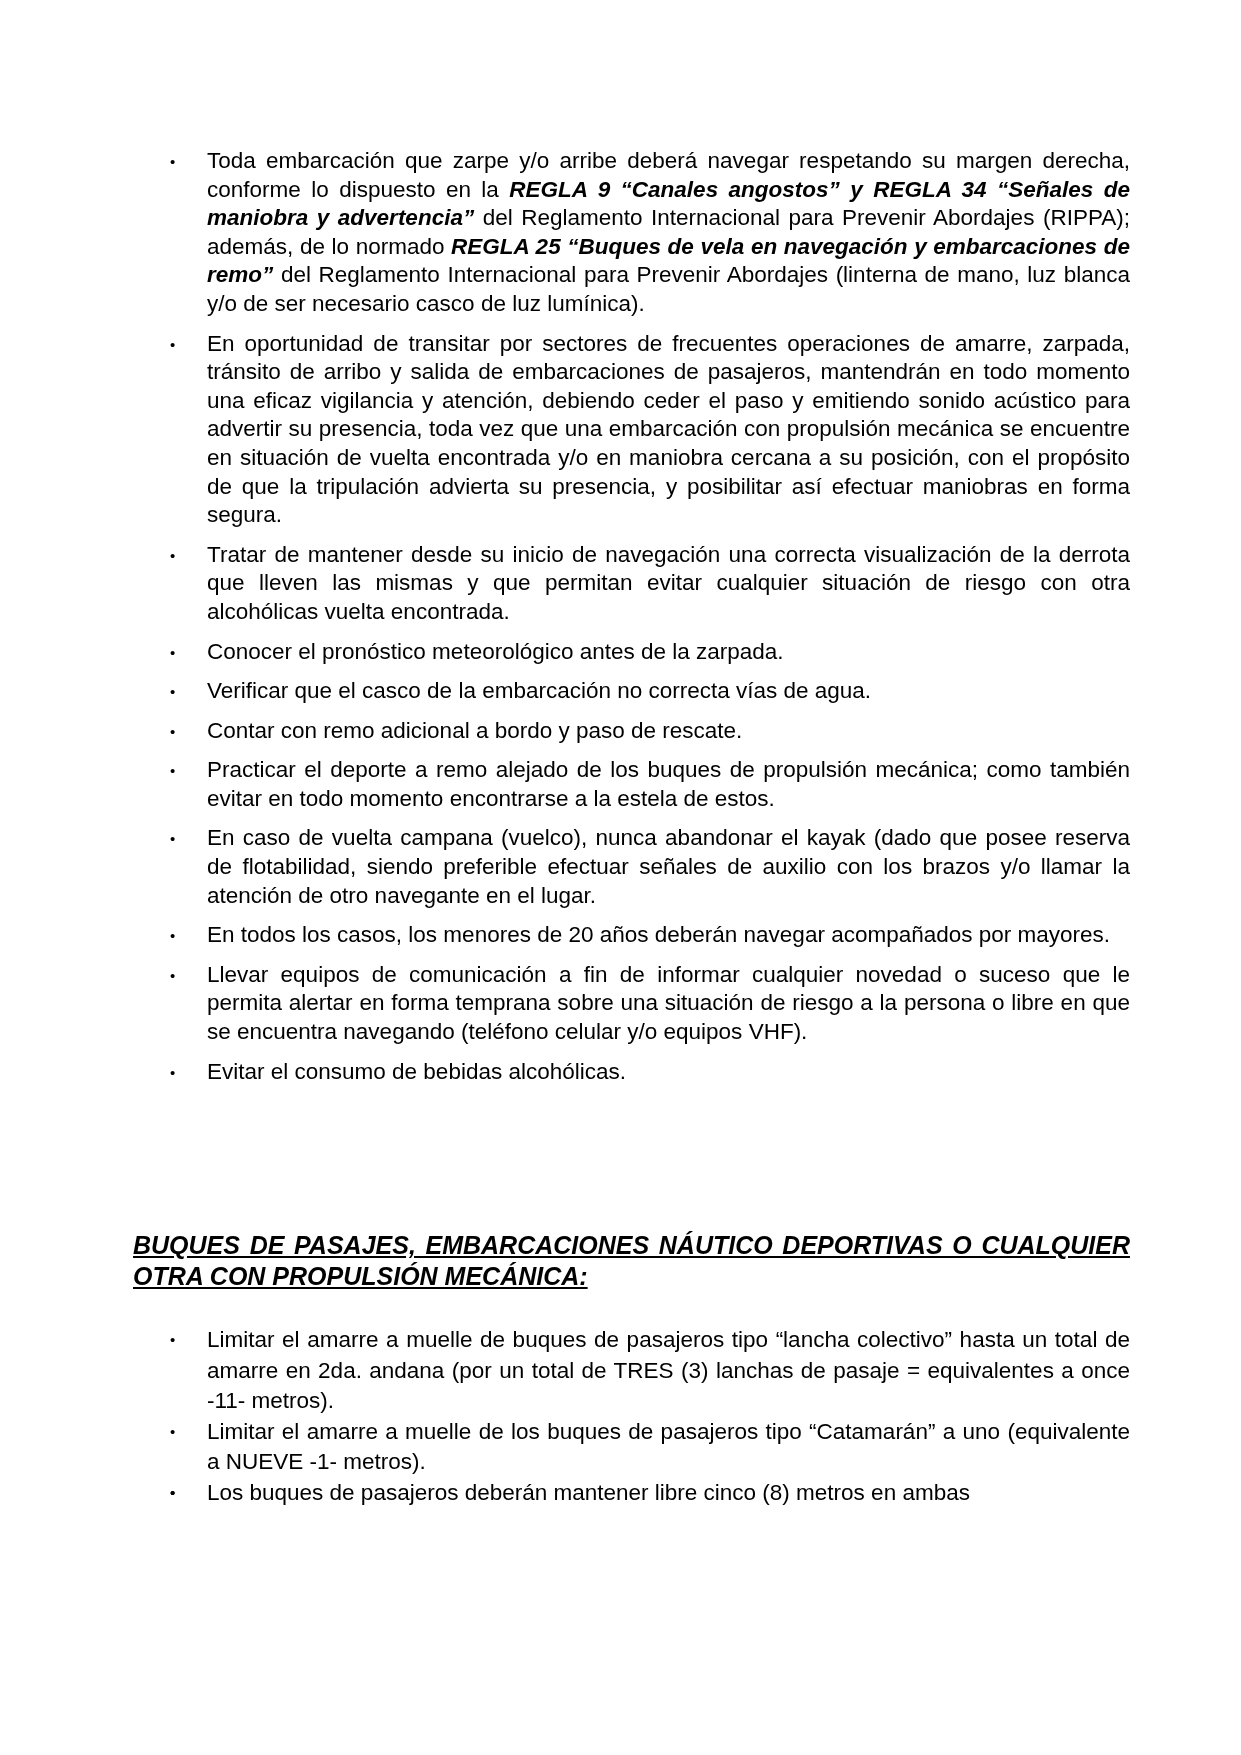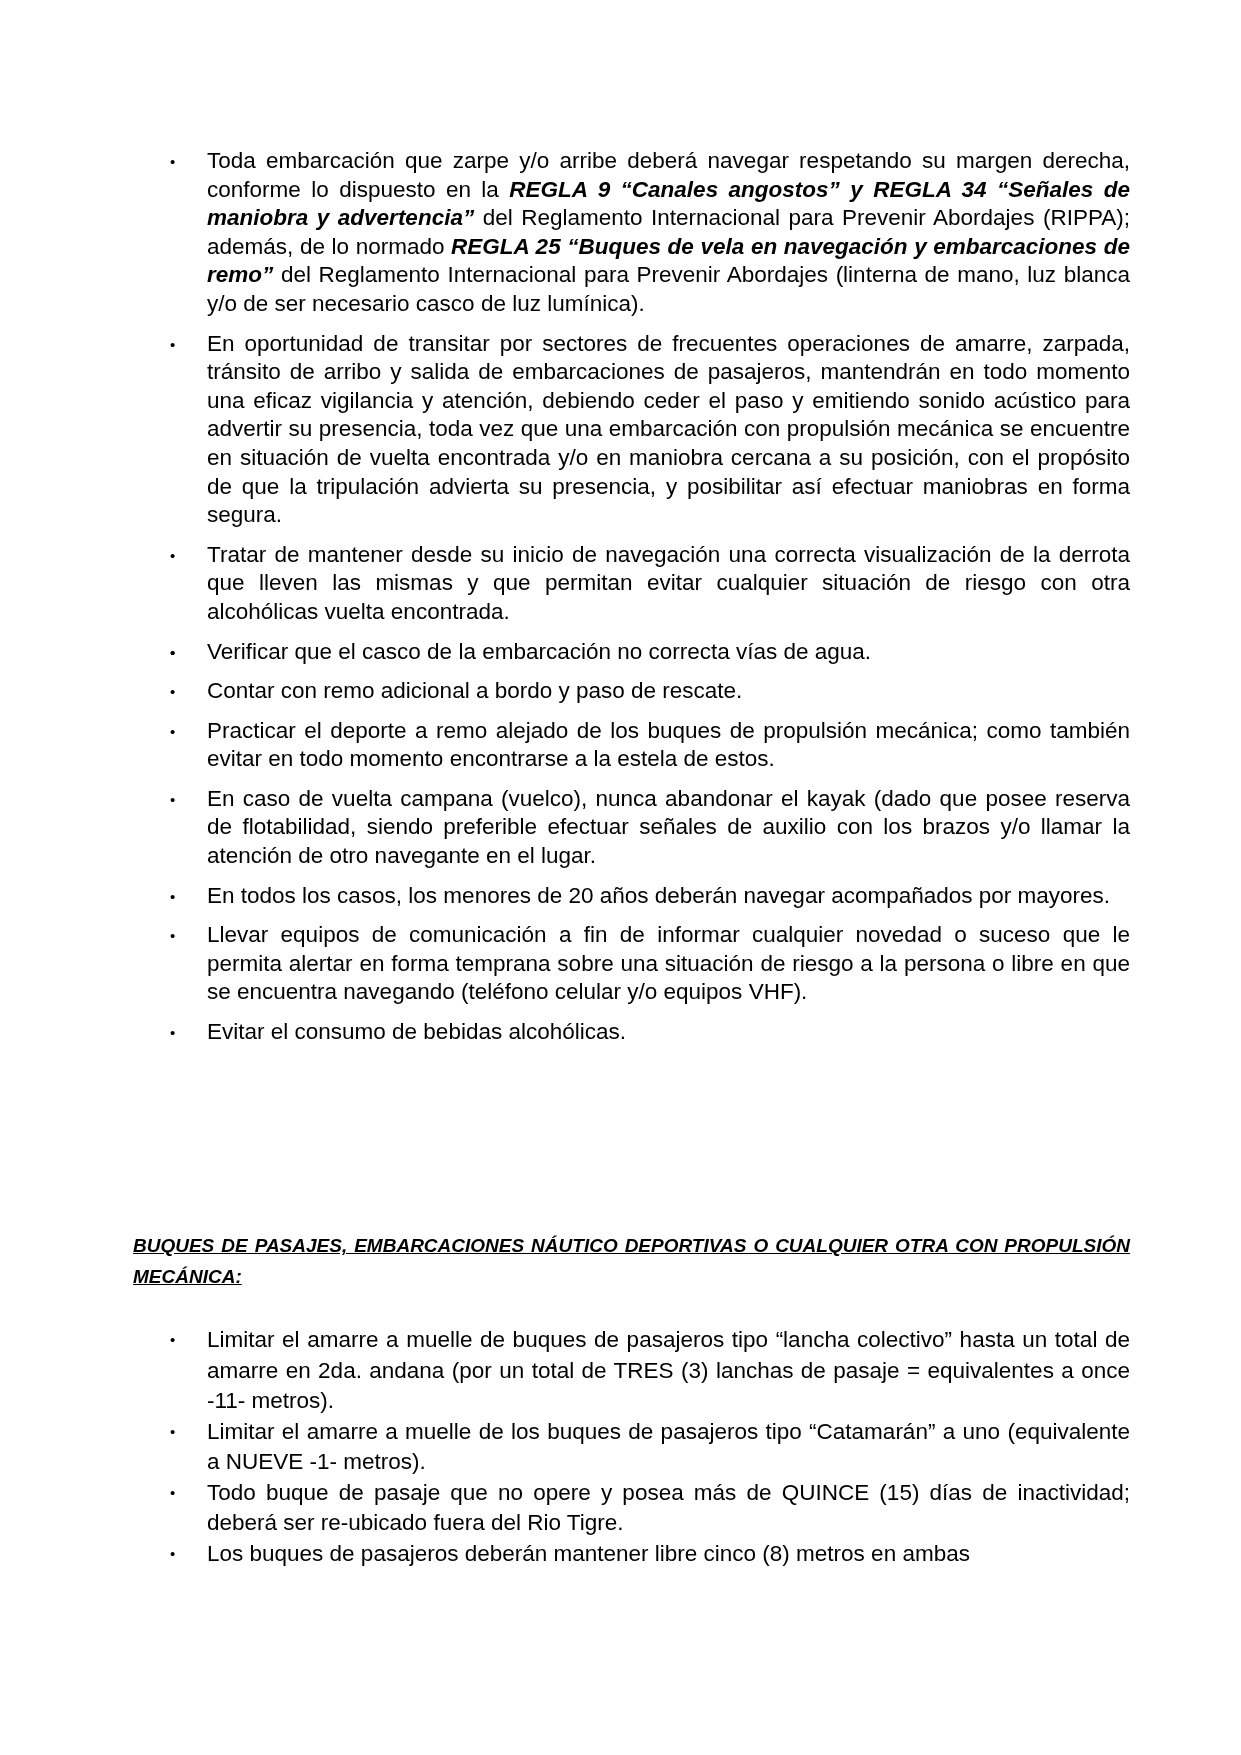--- a/index.html
+++ b/index.html
@@ -41,21 +41,21 @@
   #list1 { top: 147px; }
   #list1 li { margin-bottom: 11px; }
   #list2 { top: 1325px; }
   #list2 li { margin-bottom: 0px; line-height: 30.5px; }
   .bi { font-weight: bold; font-style: italic; }
   .heading {
     position: absolute;
     left: 133px;
     top: 1230px;
     width: 997px;
-    font-size: 19px;
+    font-size: 25px;
     line-height: 31px;
     font-weight: bold;
     font-style: italic;
     text-decoration: underline;
     text-align: justify;
     text-align-last: left;
   }
 </style>
 </head>
 <body>
@@ -70,20 +70,21 @@
     <li>
       <span class="bullet">•</span>
       <span>En oportunidad de transitar por sectores de frecuentes operaciones de amarre, zarpada, tránsito de arribo y salida de embarcaciones de pasajeros, mantendrán en todo momento una eficaz vigilancia y atención, debiendo ceder el paso y emitiendo sonido acústico para advertir su presencia, toda vez que una embarcación con propulsión mecánica se encuentre en situación de vuelta encontrada y/o en maniobra cercana a su posición, con el propósito de que la tripulación advierta su presencia, y posibilitar así efectuar maniobras en forma segura.</span>
     </li>
     <li>
       <span class="bullet">•</span>
       <span>Tratar de mantener desde su inicio de navegación una correcta visualización de la derrota que lleven las mismas y que permitan evitar cualquier situación de riesgo con otra alcohólicas vuelta encontrada.</span>
     </li>
     <li>
       <span class="bullet">•</span>
+      <span>Conocer el pronóstico meteorológico antes de la zarpada.</span>
     </li>
     <li>
       <span class="bullet">•</span>
       <span>Verificar que el casco de la embarcación no correcta vías de agua.</span>
     </li>
     <li>
       <span class="bullet">•</span>
       <span>Contar con remo adicional a bordo y paso de rescate.</span>
     </li>
     <li>
@@ -114,21 +115,20 @@
     <li>
       <span class="bullet">•</span>
       <span>Limitar el amarre a muelle de buques de pasajeros tipo “lancha colectivo” hasta un total de amarre en 2da. andana (por un total de TRES (3) lanchas de pasaje = equivalentes a once -11- metros).</span>
     </li>
     <li>
       <span class="bullet">•</span>
       <span>Limitar el amarre a muelle de los buques de pasajeros tipo “Catamarán” a uno (equivalente a NUEVE -1- metros).</span>
     </li>
     <li>
       <span class="bullet">•</span>
-      <span>Todo buque de pasaje que no opere y posea más de QUINCE (15) días de inactividad; deberá ser re-ubicado fuera del Rio Tigre.</span>
     </li>
     <li>
       <span class="bullet">•</span>
       <span>Los buques de pasajeros deberán mantener libre cinco (8) metros en ambas</span>
     </li>
   </ul>
 
 </div>
 
 </body></html>

